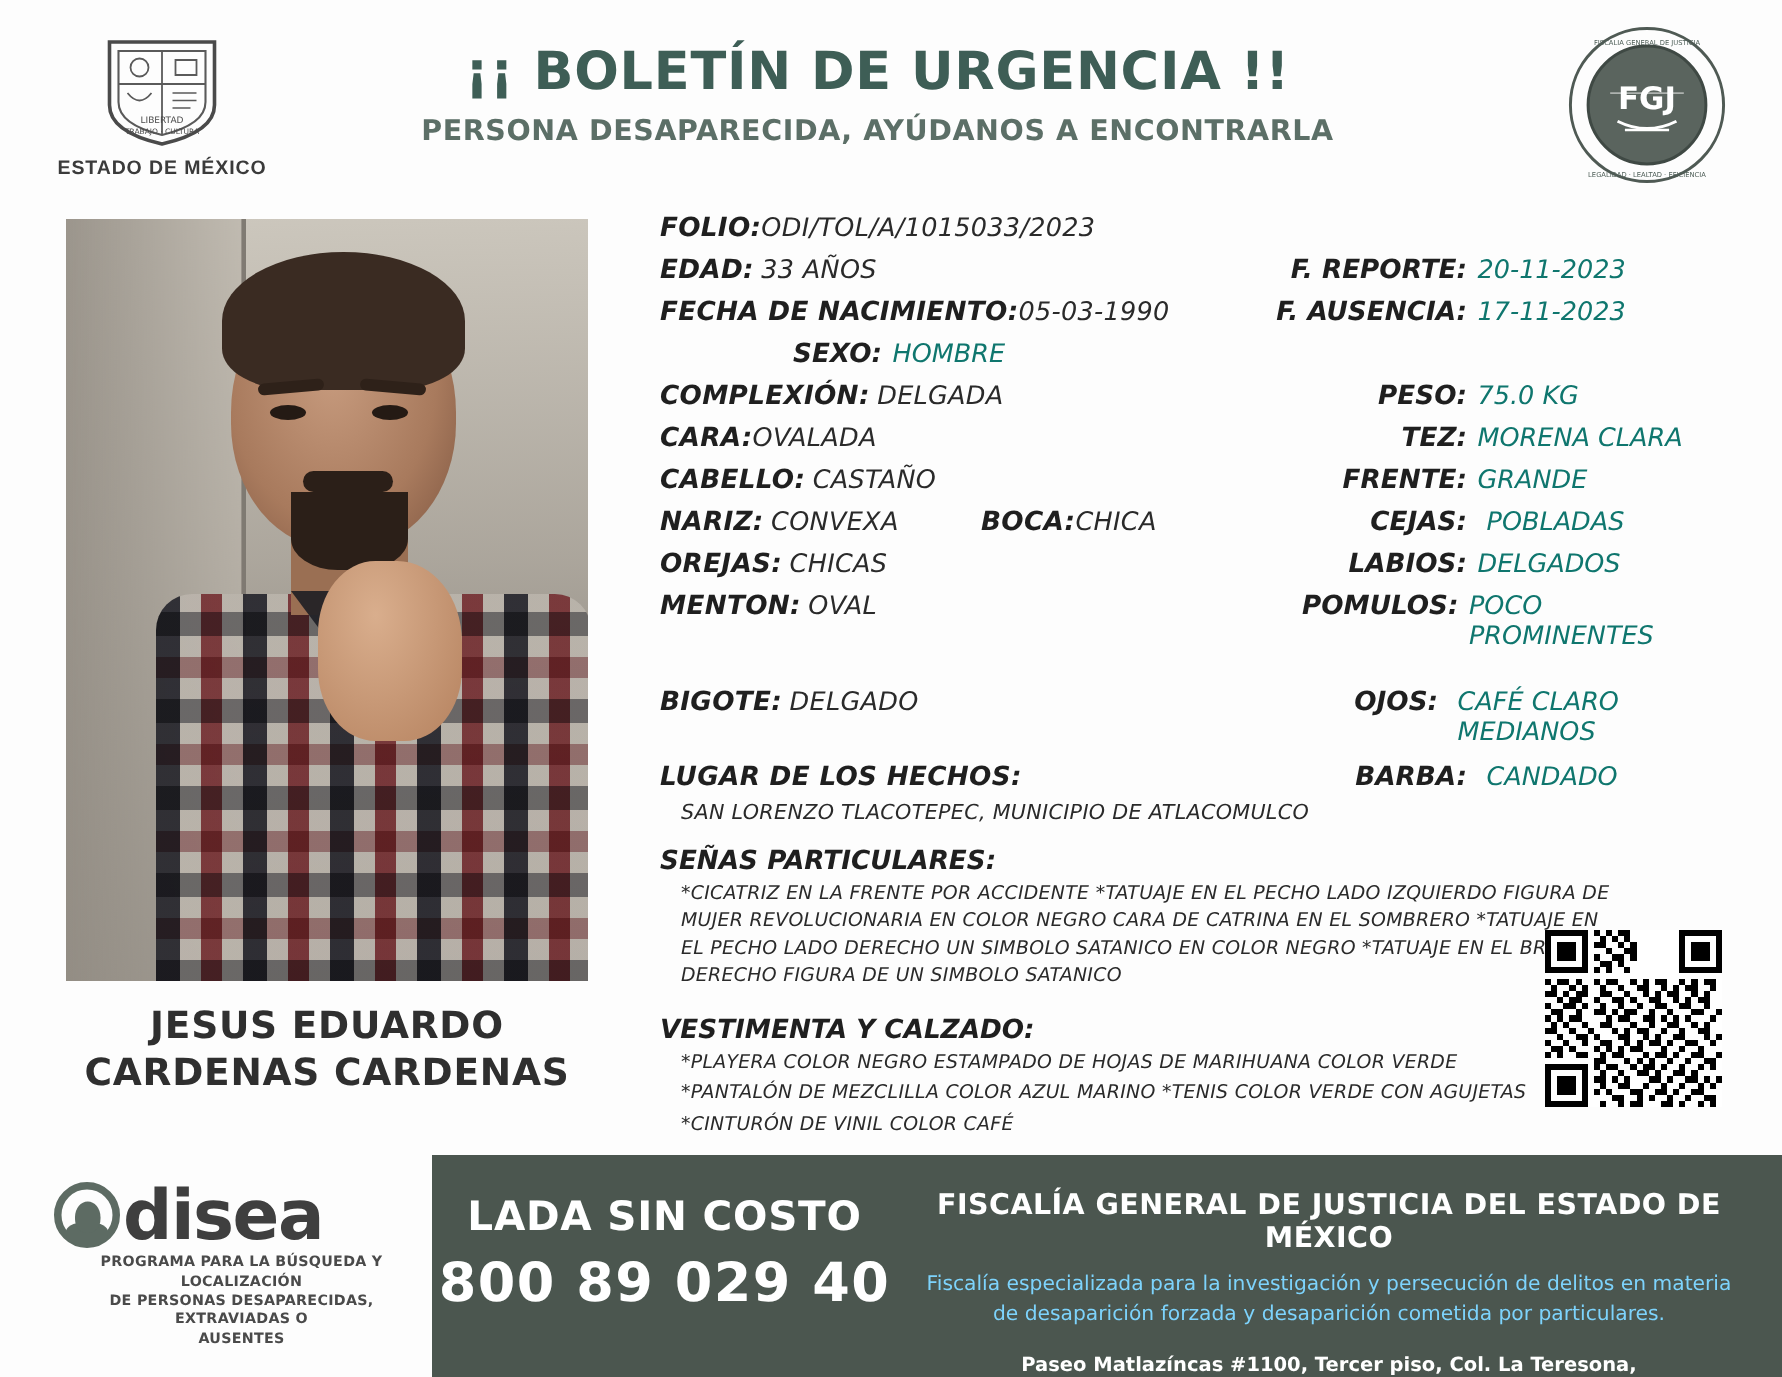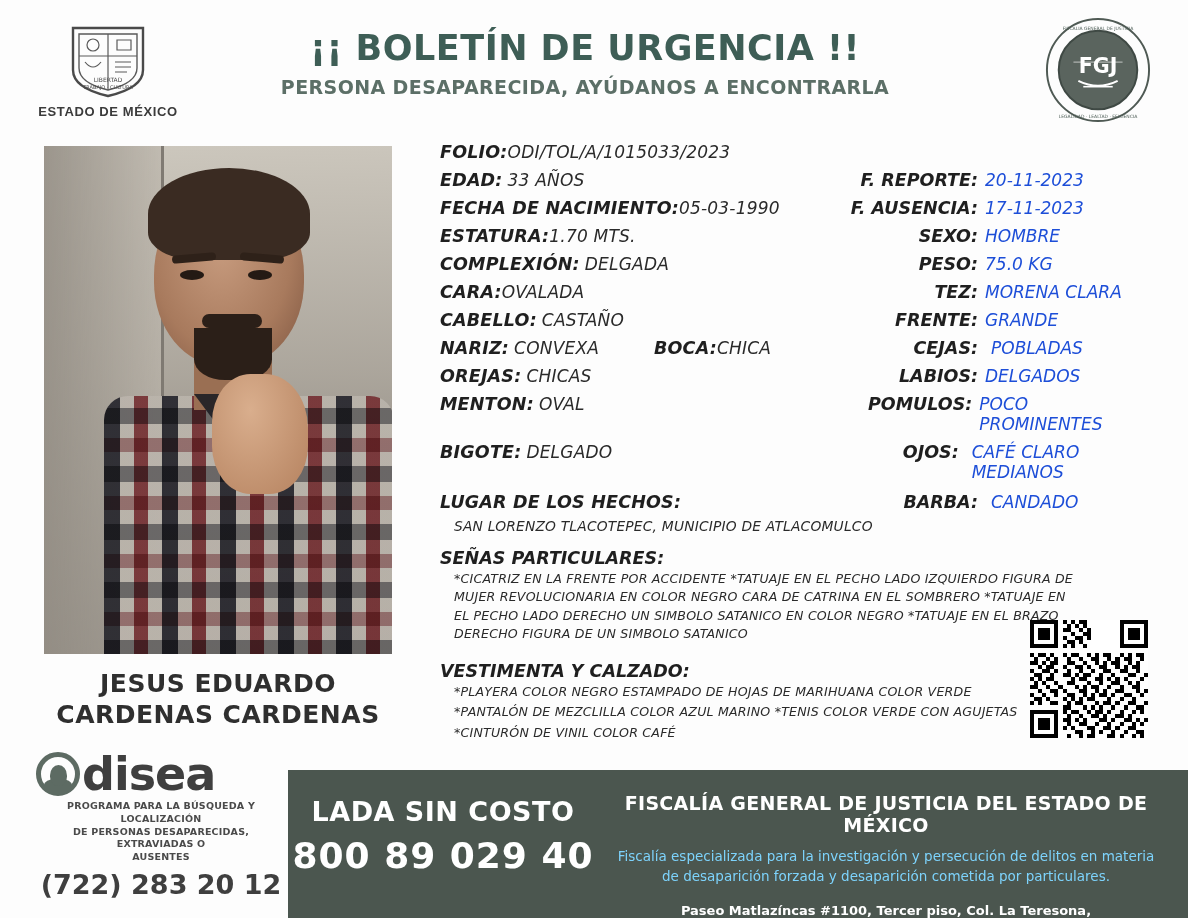--- a/index.html
+++ b/index.html
@@ -158,21 +158,21 @@
   }
   .sp { display:inline-block; width:5px; }
 
   .grid-row { display:flex; }
   .gl { width: 390px; }
   .gr { width: 320px; display:flex; justify-content:flex-start; }
   .gr-inner { width: 100%; }
   .gr-line { display:flex; }
   .gr-lbl { font-weight:bold; font-size:17.5px; text-align:right; width:148px; white-space:nowrap;
             font-family:"DejaVu Sans", sans-serif; color:#1f1f1f;}
-  .gr-val { font-size:17px; padding-left:7px; font-family:"DejaVu Sans", sans-serif; color:#1d4ed8;}
+  .gr-val { font-size:17px; padding-left:7px; font-family:"DejaVu Sans", sans-serif; color:#0f766e;}
 
   .block-head {
     font-weight: bold; font-size: 17.5px; margin-top: 4px;
     font-family: "DejaVu Sans", sans-serif; color:#1f1f1f;
   }
   .block-body {
     font-size: 13.5px; line-height: 1.45; margin-left: 14px; margin-top: 2px;
     color: #2a2a2a; letter-spacing: .2px;
     font-family: "DejaVu Sans", sans-serif;
   }
@@ -342,23 +342,20 @@
           <div class="gr-inner">
             <div class="gr-line">
         <span class="gr-lbl">F. AUSENCIA:</span>
         <span class="gr-val">17-11-2023</span>
       </div>
           </div>
         </div>
     </div>
 
     <div class="grid-row" style="margin-top:8px">
-      <div class="gl">
-        <span class="lbl">ESTATURA:</span><span class="val">1.70 MTS.</span>
-      </div>
       <div class="gr">
           <div class="gr-inner">
             <div class="gr-line">
         <span class="gr-lbl">SEXO:</span>
         <span class="gr-val">HOMBRE</span>
       </div>
           </div>
         </div>
     </div>
 
@@ -441,21 +438,21 @@
       <div class="gr">
           <div class="gr-inner">
             <div class="gr-line">
         <span class="gr-lbl">POMULOS:</span>
         <span class="gr-val">POCO PROMINENTES</span>
       </div>
           </div>
         </div>
     </div>
 
-    <div class="grid-row" style="margin-top:8px">
+    <div class="grid-row" style="margin-top:24px">
       <div class="gl">
         <span class="lbl">BIGOTE:</span><span class="sp"></span><span class="val">DELGADO</span>
       </div>
       <div class="gr">
           <div class="gr-inner">
             <div class="gr-line">
         <span class="gr-lbl">OJOS:</span>
         <span class="gr-val" style="padding-left:13px">CAFÉ CLARO MEDIANOS</span>
       </div>
           </div>
@@ -709,21 +706,20 @@
   <div class="footer">
 
     <div class="disea">
       <div class="disea-word">
         <span class="disea-mark"></span>
         <span>disea</span>
       </div>
       <div class="disea-sub" style="white-space:pre-line">PROGRAMA PARA LA BÚSQUEDA Y LOCALIZACIÓN
 DE PERSONAS DESAPARECIDAS, EXTRAVIADAS  O
 AUSENTES</div>
-      <div class="disea-phone">(722) 283 20 12</div>
     </div>
 
     <div class="footer-bar">
       <div class="lada">
         <div class="lada-title">LADA SIN COSTO</div>
         <div class="lada-number">800 89 029 40</div>
       </div>
       <div class="fgj-text">
         <div class="fgj-title">FISCALÍA GENERAL DE JUSTICIA DEL ESTADO DE MÉXICO</div>
         <div class="fgj-desc">Fiscalía especializada para la investigación y persecución de delitos en materia de desaparición forzada y desaparición cometida por particulares.</div>

